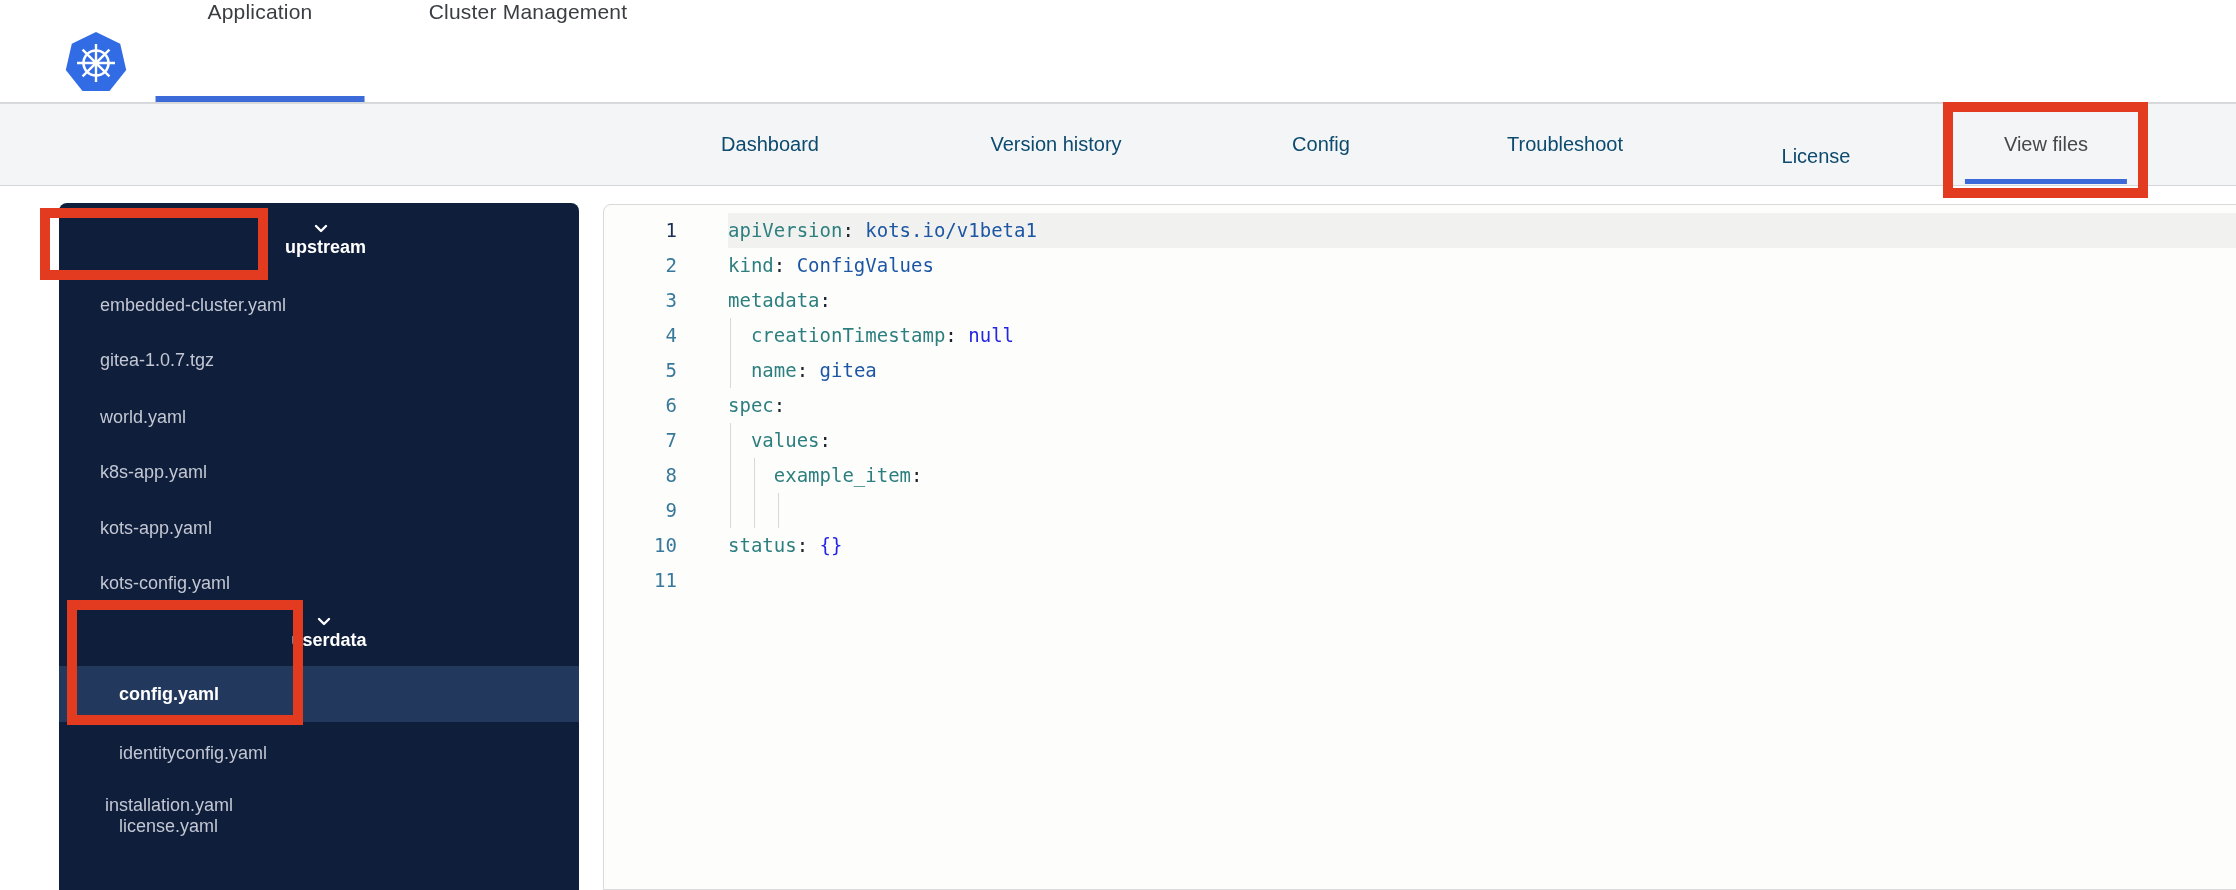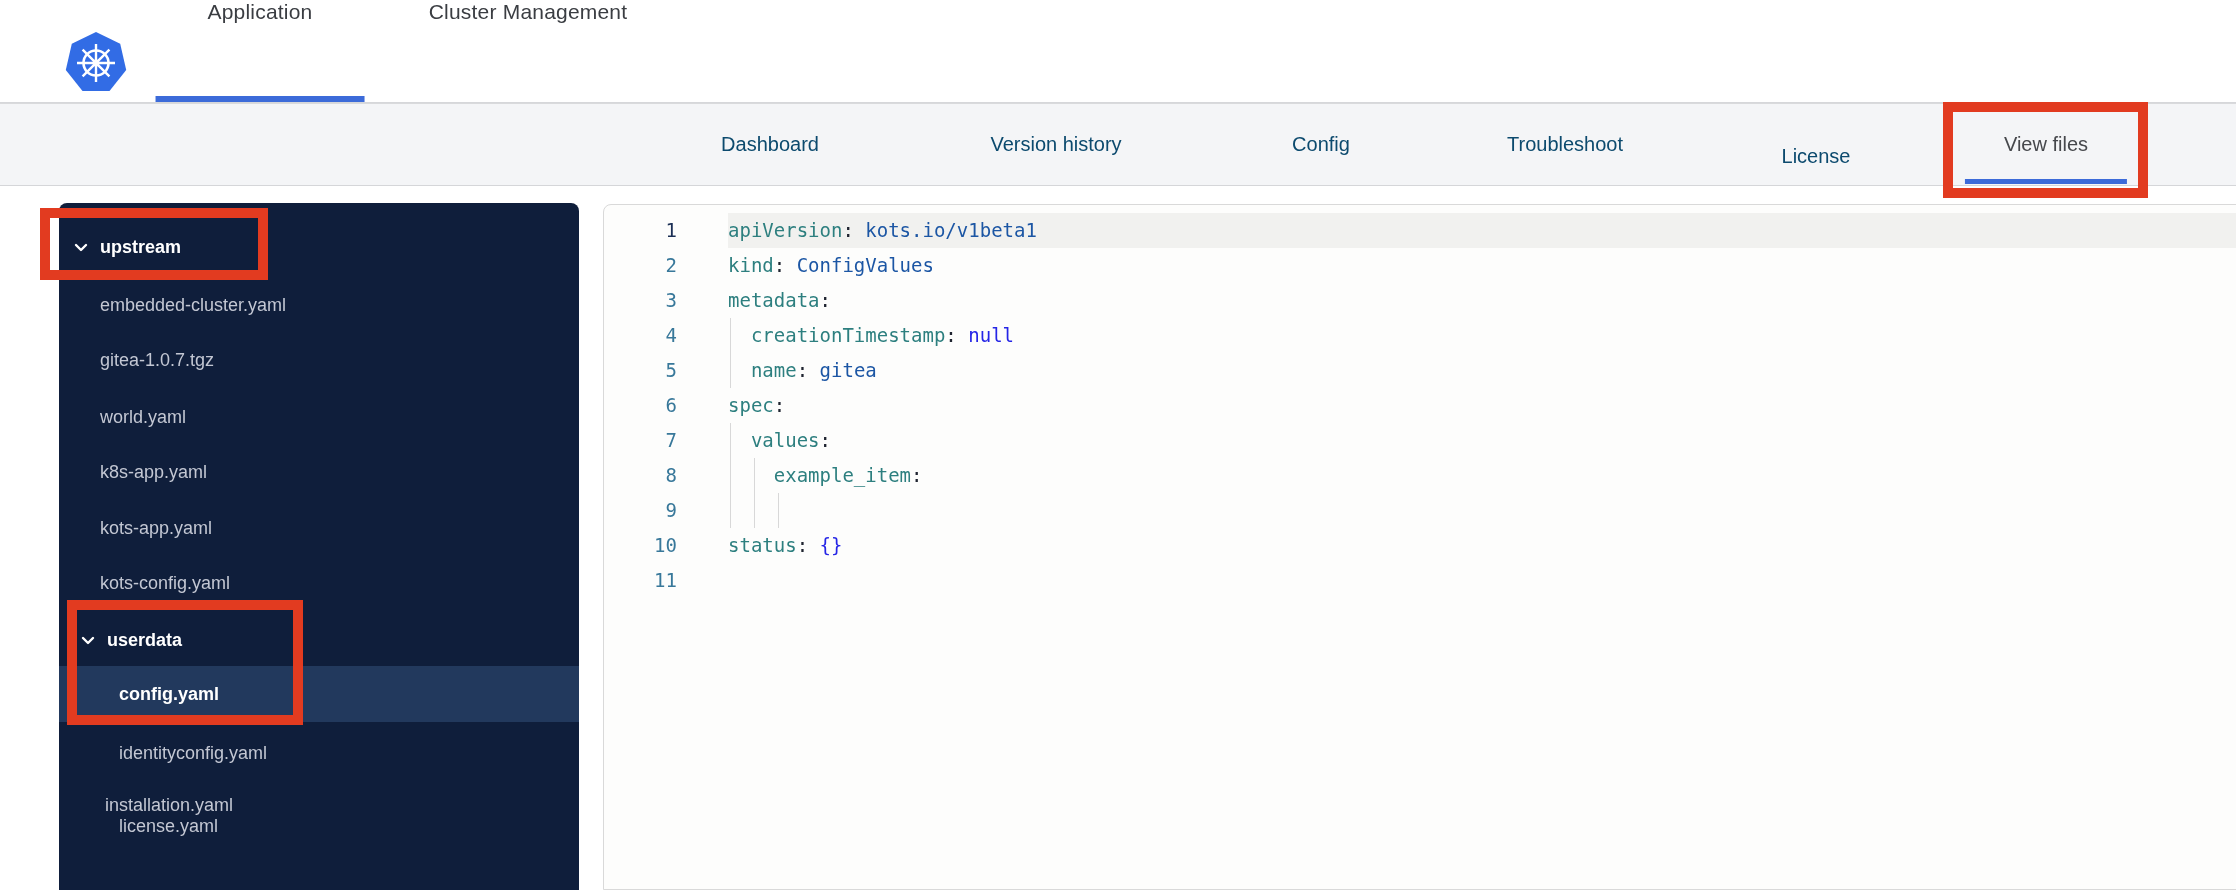--- a/index.html
+++ b/index.html
@@ -23,21 +23,21 @@
   .subnav-tab{position:absolute;top:0;height:81px;display:flex;align-items:center;justify-content:center;
     transform:translateX(-50%);font-size:20px;color:#0c4a6e;cursor:pointer;}
   .subnav-tab.active{color:#46484c;}
   .subnav-tab .sunderline{position:absolute;bottom:1px;height:5px;background:#3c6bd9;display:none;}
   .subnav-tab.active .sunderline{display:block;}
   
   .sidebar{position:absolute;left:59px;top:203px;width:520px;height:687px;background:#0f1e3b;
     border-radius:8px 8px 0 0;}
   .tree-row{position:absolute;left:0;width:520px;height:56px;display:flex;align-items:center;
     color:#c3c7d3;font-size:18px;cursor:pointer;box-sizing:border-box;}
-  .tree-row.folder{color:#ffffff;font-weight:bold;}
+  .tree-row.folder{color:#ffffff;font-weight:bold;flex-direction:column;}
   .tree-row.selected{background:#22395d;color:#ffffff;font-weight:bold;}
   .tree-row .chev{display:inline-flex;width:18px;height:18px;margin-right:10px;}
   
   .editor{position:absolute;left:603px;top:204px;width:1640px;height:686px;background:#fdfdfc;
     border:1px solid #d9d9d9;border-radius:8px 0 0 0;box-sizing:border-box;overflow:hidden;}
   .active-line-bg{position:absolute;left:124px;right:0;top:8px;height:35px;background:#f1f1ef;}
   .code-row{position:absolute;left:0;width:100%;height:35px;display:flex;align-items:center;
     font-family:"DejaVu Sans Mono", monospace;font-size:19px;line-height:35px;}
   .gutter{width:73px;text-align:right;color:#38789a;flex:none;}
   .gutter.active{color:#1b2f55;}

